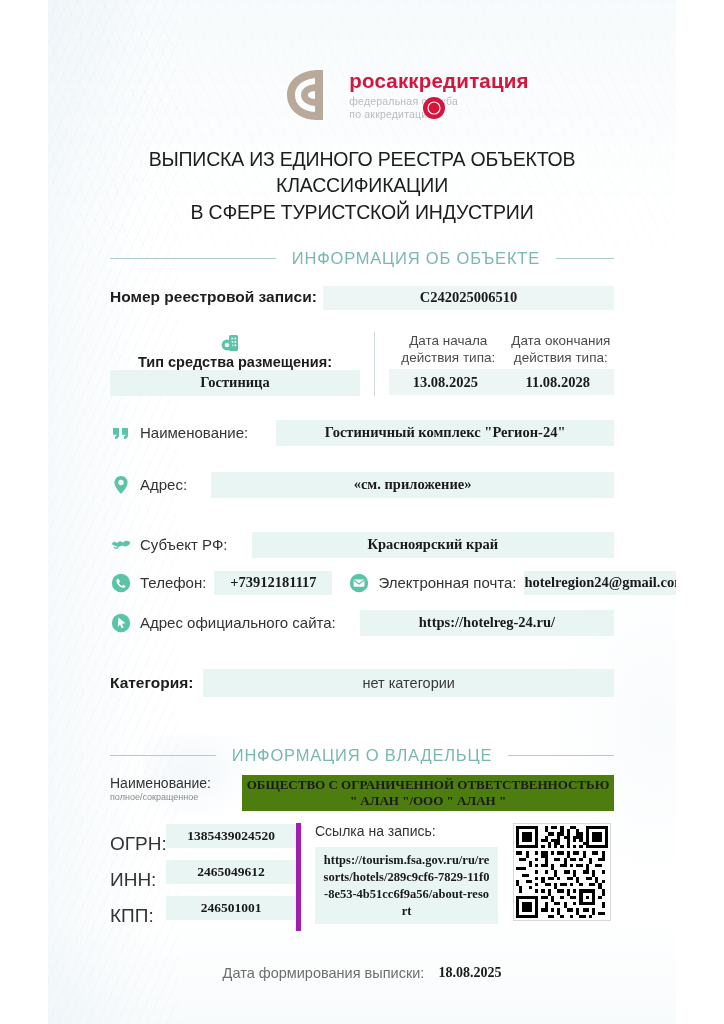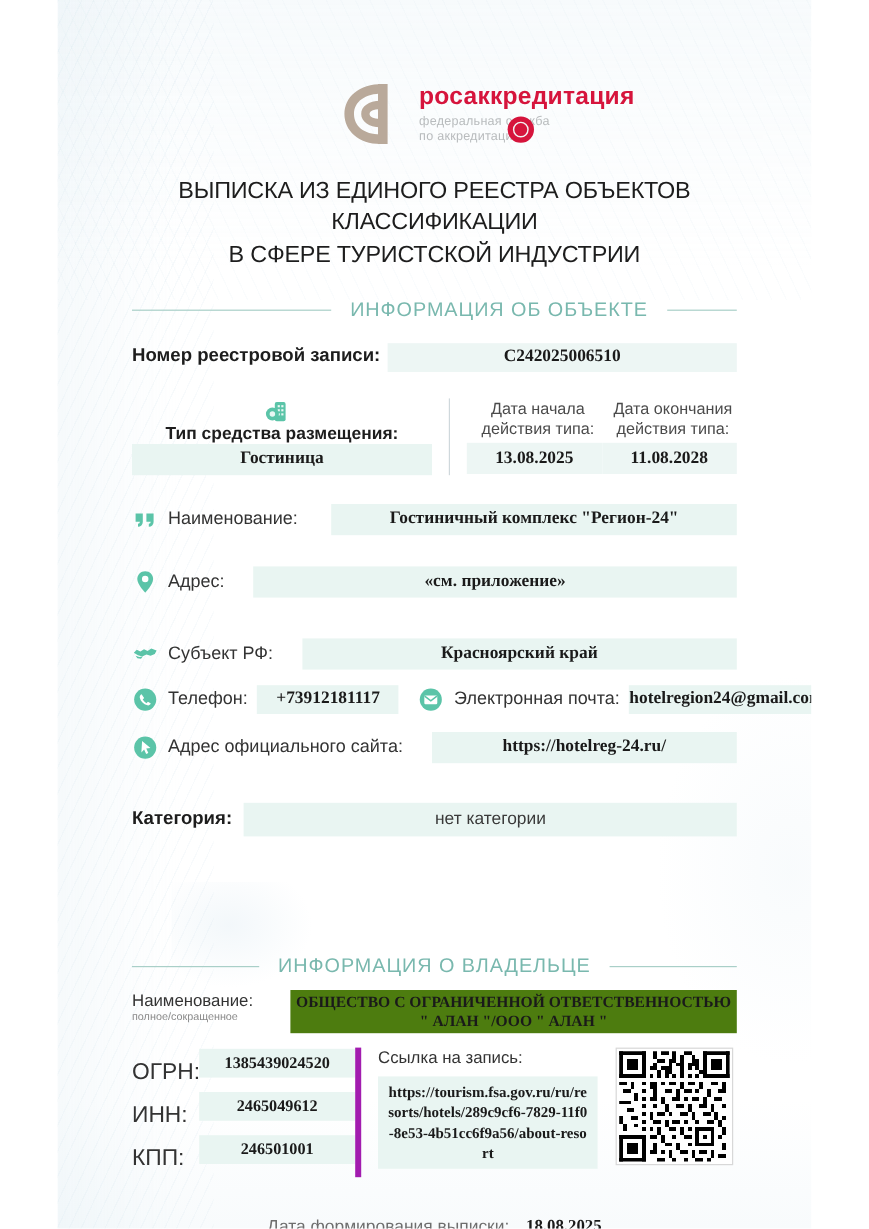--- a/index.html
+++ b/index.html
@@ -205,21 +205,21 @@
     margin-left: 8px;
   }
 
   .site-row { margin-top: 10px; }
   .site-row .label { font-size: 15px; font-weight: normal; color: #333; }
 
   .cat-row { margin-top: 30px; }
   .cat-row .label { font-size: 15.5px; font-weight: bold; }
 
   
-  .owner-head { margin-top: 98px; }
+  .owner-head { margin-top: 48px; }
   .owner-name-row {
     display: flex;
     align-items: flex-start;
     margin: 10px 62px 0 62px;
   }
   .owner-lbl-col { width: 132px; flex: none; }
   .owner-lbl {
     font-size: 14px;
     color: #333;
     line-height: 1.15;

